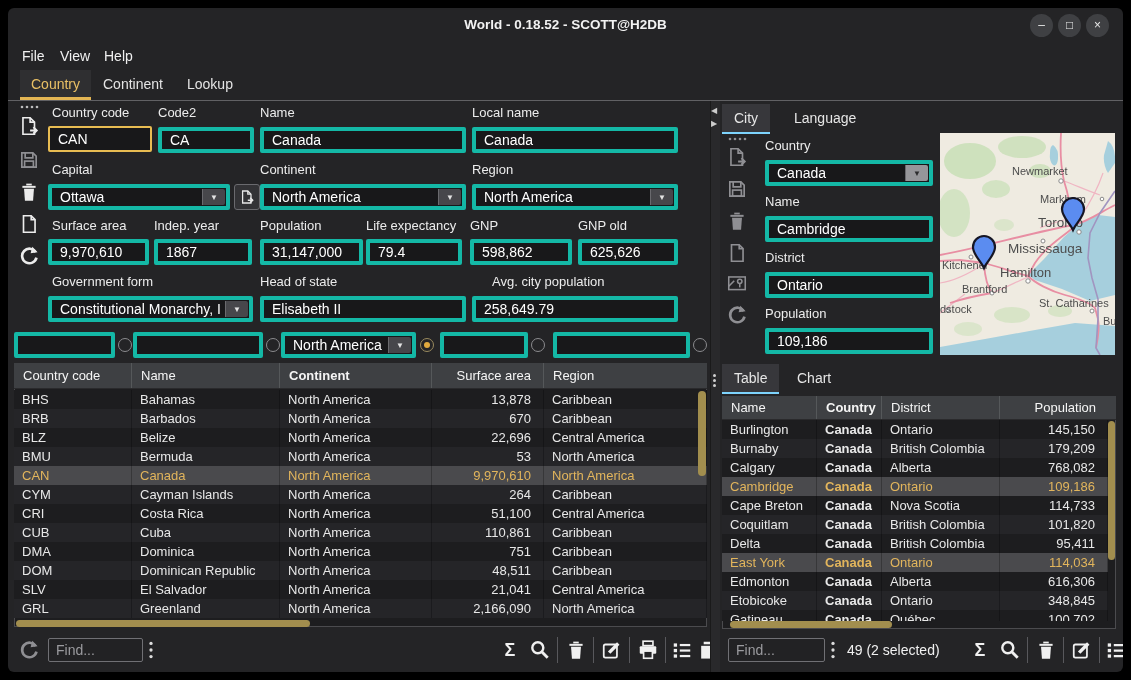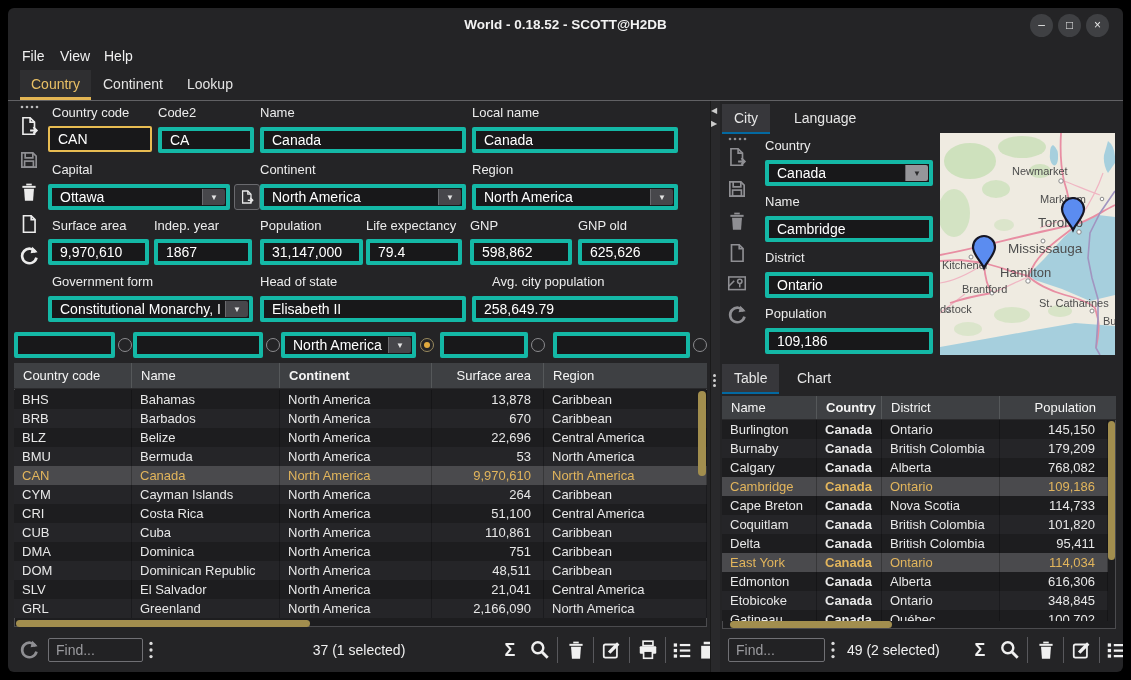--- a/index.html
+++ b/index.html
@@ -66,21 +66,21 @@
   .sicon { position:absolute; width:22px; height:22px; top:6px; color:#f0f0f0; }
   .sicon svg { width:100%; height:100%; }
   .sigma { font-size:18px; font-weight:bold; text-align:center; line-height:22px; }
   .vline { position:absolute; top:4px; width:1px; height:26px; background:#58585c; }
 
   .splitter-arrow { position:absolute; font-size:8px; color:#cccccc; line-height:10px; }
   .dots3 { position:absolute; width:4px; }
   .dots3 i { display:block; width:3px; height:3px; border-radius:50%; background:#cfcfcf; margin:2px 0; }
 
   .rtab { position:absolute; height:30px; line-height:28px; font-size:14px; color:#e6e6e6; padding:0 12px; }
-  .rtab.selected { background:#37373b; border-bottom:2px solid #0369a1; }
+  .rtab.selected { background:#37373b; border-bottom:2px solid #7dd3fc; }
 
   .map { position:absolute; left:932px; top:125px; width:175px; height:222px; }
 </style>
 </head>
 <body>
 
 <div class="frame">
 <div class="win">
 
   <div class="titlebar">
@@ -329,21 +329,20 @@
             <polygon points="13,1.5 17.8,6.7 11.5,7.4" fill="currentColor"></polygon>
           </svg></div>
     <input class="find" style="left: 40px; top: 5px; width: 95px;" placeholder="Find...">
     <svg class="sicon" style="left:139px;width:8px" viewBox="0 0 6 20">
           <g fill="#dcdcdc">
             <circle cx="3" cy="4" r="1.5"></circle>
             <circle cx="3" cy="10" r="1.5"></circle>
             <circle cx="3" cy="16" r="1.5"></circle>
           </g>
         </svg>
-    <div class="status" style="left:251px;width:200px;text-align:center">37 (1 selected)</div>
     <div class="sicon sigma" style="left:491px">Σ</div>
     <div class="sicon" style="left:521px"><svg viewBox="0 0 20 20" fill="none" stroke="currentColor">
             <circle cx="8" cy="8" r="5" stroke-width="2.2"></circle>
             <line x1="11.8" y1="11.8" x2="17" y2="17" stroke-width="2.6"></line>
           </svg></div>
     <div class="vline" style="left:549px"></div>
     <div class="sicon" style="left:557px"><svg viewBox="0 0 20 20">
             <path d="M5.5 7h9l-.8 11H6.3z" fill="currentColor"></path>
             <rect x="4" y="4.4" width="12" height="1.8" fill="currentColor"></rect>
             <rect x="7.5" y="2.4" width="5" height="1.6" fill="currentColor"></rect>

